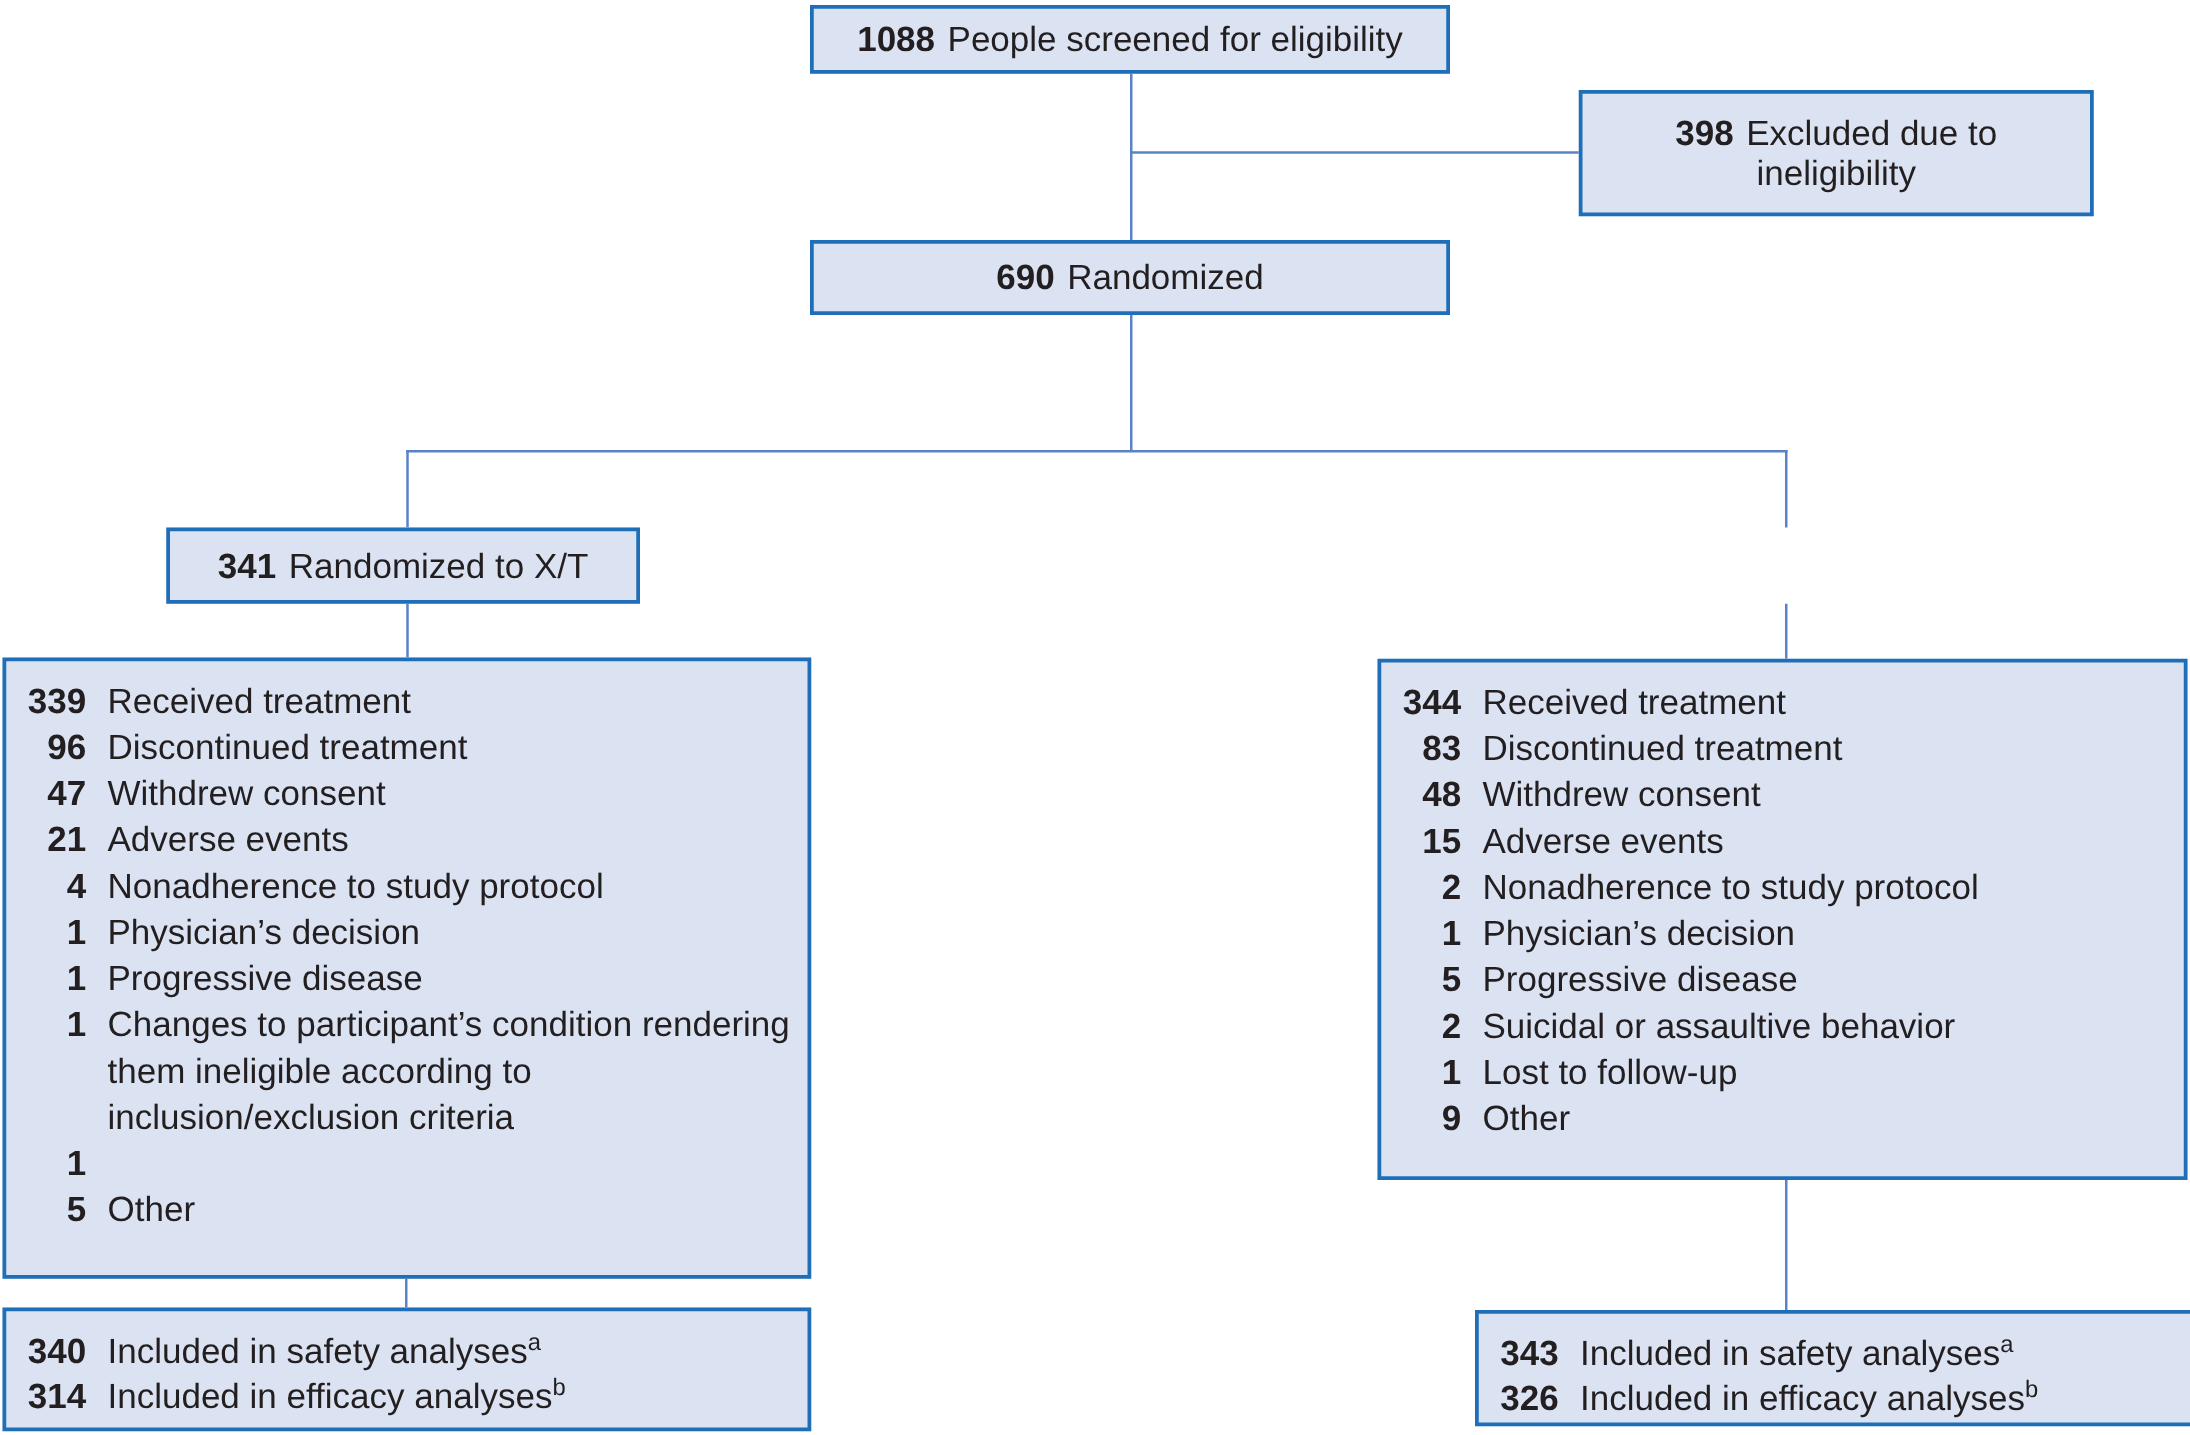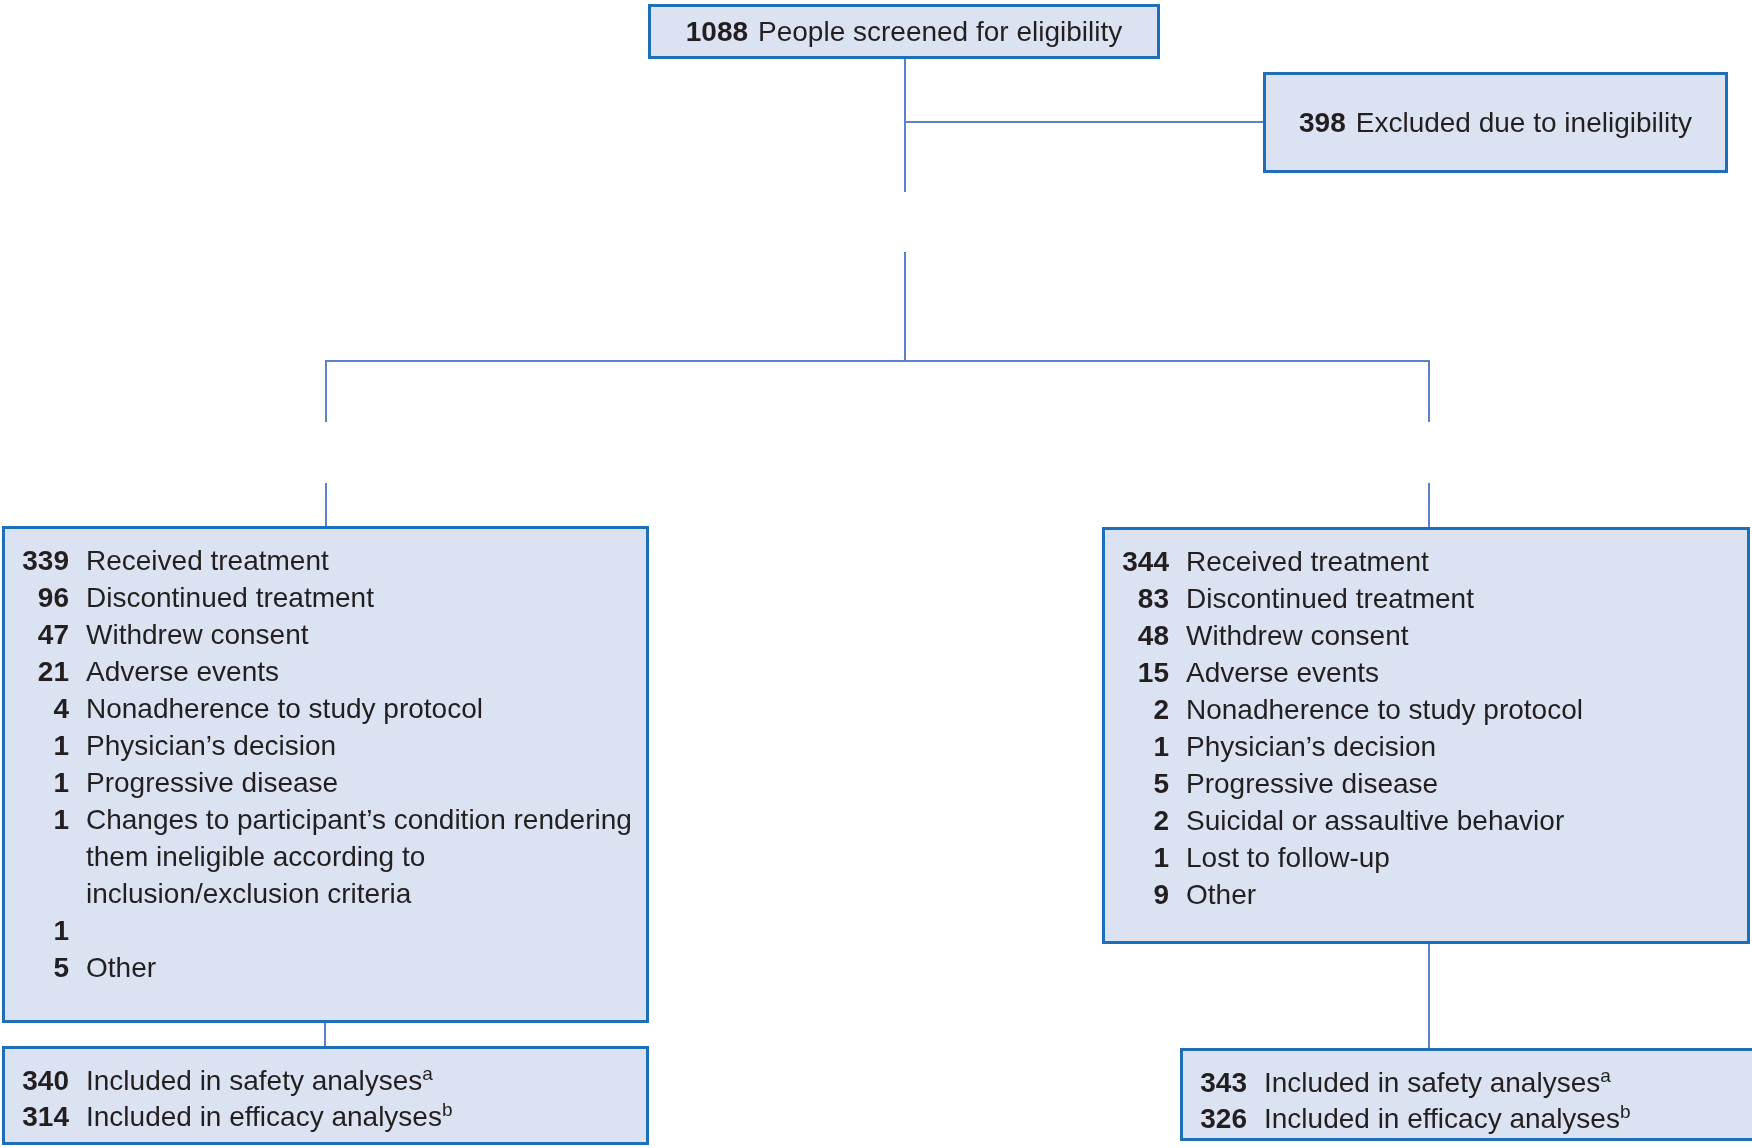--- a/index.html
+++ b/index.html
@@ -56,25 +56,31 @@
   <div class="connector v" style="left:1428px;top:360px; height:62px;"></div>
   <div class="connector v" style="left:325px; top:483px; height:43px;"></div>
   <div class="connector v" style="left:1428px;top:483px; height:44px;"></div>
   <div class="connector v" style="left:324px; top:1023px;height:23px;"></div>
   <div class="connector v" style="left:1428px;top:944px; height:104px;"></div>
 
   <div class="box center" style="left:648px; top:4px; width:512px; height:55px;">
     <span><span class="num">1088</span><span class="gap"></span><span>People screened for eligibility</span></span>
   </div>
 
-  <div class="box center" style="left:1263px; top:72px; width:465px; height:101px; padding:0 30px;">
+  <div class="box center" style="left:1263px; top:72px; width:412px; height:101px; padding:0 30px;">
     <span><span class="num">398</span><span class="gap"></span><span>Excluded due to ineligibility</span></span>
   </div>
 
-
+  <div class="box center" style="left:648px; top:192px; width:512px; height:60px;">
+    <span><span class="num">690</span><span class="gap"></span><span>Randomized</span></span>
+  </div>
+
+  <div class="box center" style="left:133px; top:422px; width:379px; height:61px;">
+    <span><span class="num">341</span><span class="gap"></span><span>Randomized to X/T</span></span>
+  </div>
 
 
   <div class="box list" style="left:2px; top:526px; width:647px; height:497px;">
     <div class="drow">
         <span class="dn">339</span>
         <span class="dsp"></span>
         <span class="dl">Received treatment</span>
       </div>
     <div class="drow">
         <span class="dn">96</span>

